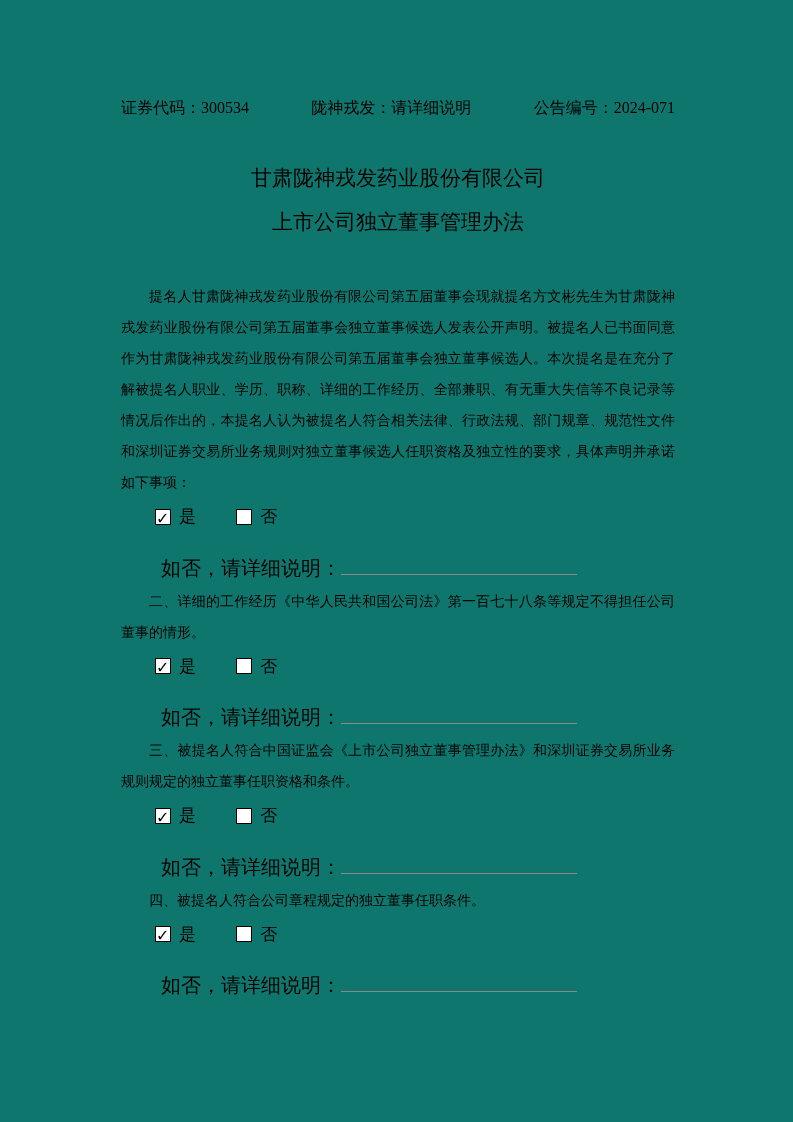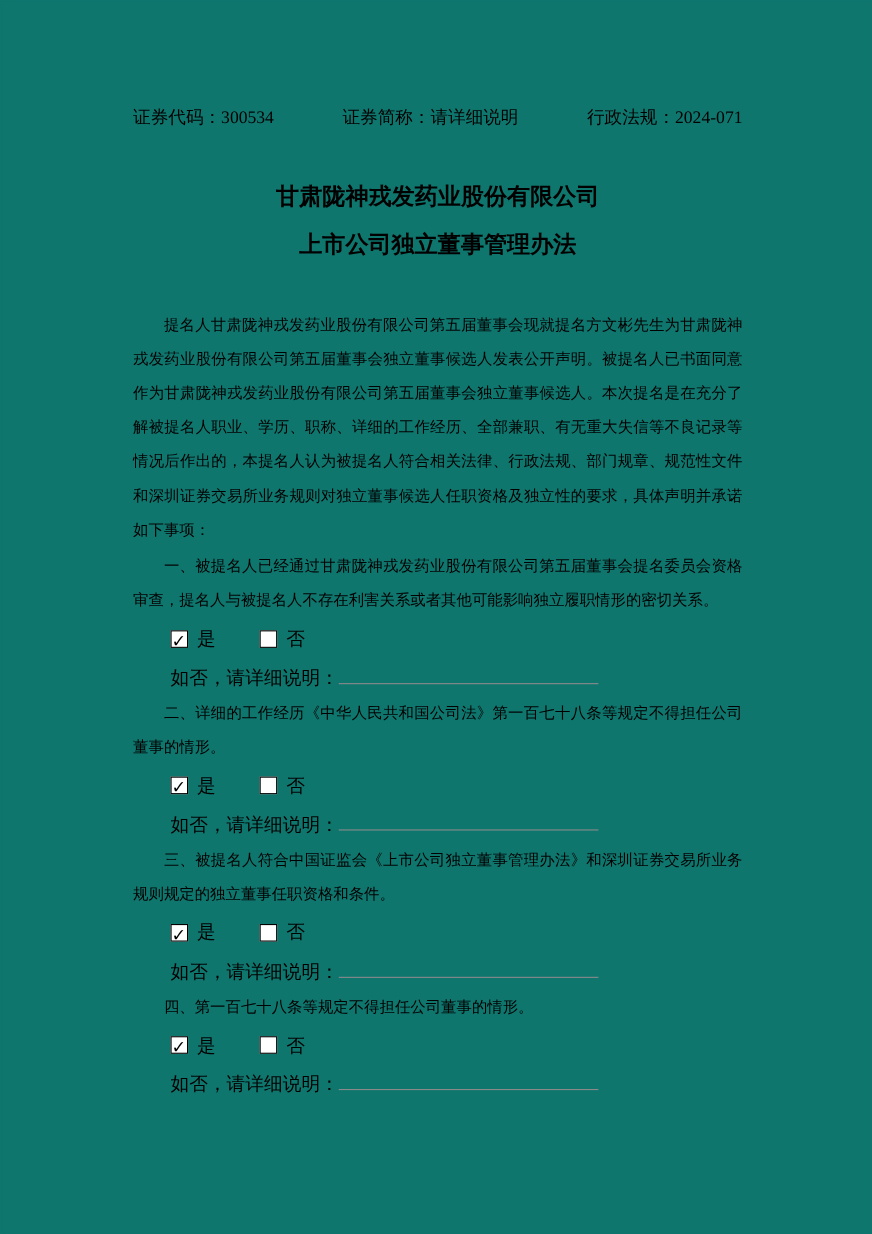--- a/index.html
+++ b/index.html
@@ -23,21 +23,21 @@
   .doc-header {
     display: flex;
     justify-content: space-between;
     align-items: baseline;
     font-size: 16px;
     line-height: 22px;
     white-space: nowrap;
   }
   .doc-title {
     text-align: center;
-    font-weight: bold;
+    font-weight: normal;
     font-size: 21px;
     line-height: 30px;
   }
   .doc-title.line1 { margin-top: 44px; }
   .doc-title.line2 { margin-top: 14px; }
   .body-text {
     margin: 0;
     font-size: 14px;
     line-height: 31px;
     text-align: justify;
@@ -46,23 +46,23 @@
   .intro { margin-top: 44px; }
   .item-text { margin-top: 2px; }
   .answer-row {
     padding-left: 2em;
     font-size: 17px;
     line-height: 31px;
     margin-top: 3px;
   }
   .note-row {
     padding-left: 2em;
-    font-size: 17px;
+    font-size: 20px;
     line-height: 31px;
-    margin-top: 2px;
+    margin-top: 18px;
     white-space: nowrap;
   }
   .cb-group { display: inline-flex; align-items: center; }
   .cb-group.no { margin-left: 36px; }
   .box {
     display: inline-block;
     width: 14px;
     height: 14px;
     border: 1px solid #000000;
     position: relative;
@@ -86,31 +86,30 @@
     vertical-align: baseline;
   }
 </style>
 </head>
 <body>
 
 <div class="page">
 
   <div class="doc-header">
     <span><span>证券代码：</span><span>300534</span></span>
-    <span><span>证券简称：</span><span>请详细说明</span></span>
-    <span><span>行政法规：</span><span>2024-071</span></span>
+    <span><span>陇神戎发：</span><span>请详细说明</span></span>
+    <span><span>公告编号：</span><span>2024-071</span></span>
   </div>
 
   <div class="doc-title line1">甘肃陇神戎发药业股份有限公司</div>
   <div class="doc-title line2">上市公司独立董事管理办法</div>
 
   <p class="body-text intro">提名人甘肃陇神戎发药业股份有限公司第五届董事会现就提名方文彬先生为甘肃陇神戎发药业股份有限公司第五届董事会独立董事候选人发表公开声明。被提名人已书面同意作为甘肃陇神戎发药业股份有限公司第五届董事会独立董事候选人。本次提名是在充分了解被提名人职业、学历、职称、详细的工作经历、全部兼职、有无重大失信等不良记录等情况后作出的，本提名人认为被提名人符合相关法律、行政法规、部门规章、规范性文件和深圳证券交易所业务规则对独立董事候选人任职资格及独立性的要求，具体声明并承诺如下事项：</p>
 
   <section>
-    <p class="body-text item-text">一、被提名人已经通过甘肃陇神戎发药业股份有限公司第五届董事会提名委员会资格审查，提名人与被提名人不存在利害关系或者其他可能影响独立履职情形的密切关系。</p>
     <div class="answer-row">
       <span class="cb-group">
         <span class="box">
             <span class="tick">✓</span>
           </span>
         <span>是</span>
       </span>
       <span class="cb-group no">
         <span class="box"></span>
         <span>否</span>
@@ -153,21 +152,21 @@
         <span class="box"></span>
         <span>否</span>
       </span>
     </div>
     <div class="note-row">
       <span>如否，请详细说明：</span><span class="note-line"></span>
     </div>
   </section>
 
   <section>
-    <p class="body-text item-text">四、第一百七十八条等规定不得担任公司董事的情形。</p>
+    <p class="body-text item-text">四、被提名人符合公司章程规定的独立董事任职条件。</p>
     <div class="answer-row">
       <span class="cb-group">
         <span class="box">
             <span class="tick">✓</span>
           </span>
         <span>是</span>
       </span>
       <span class="cb-group no">
         <span class="box"></span>
         <span>否</span>

